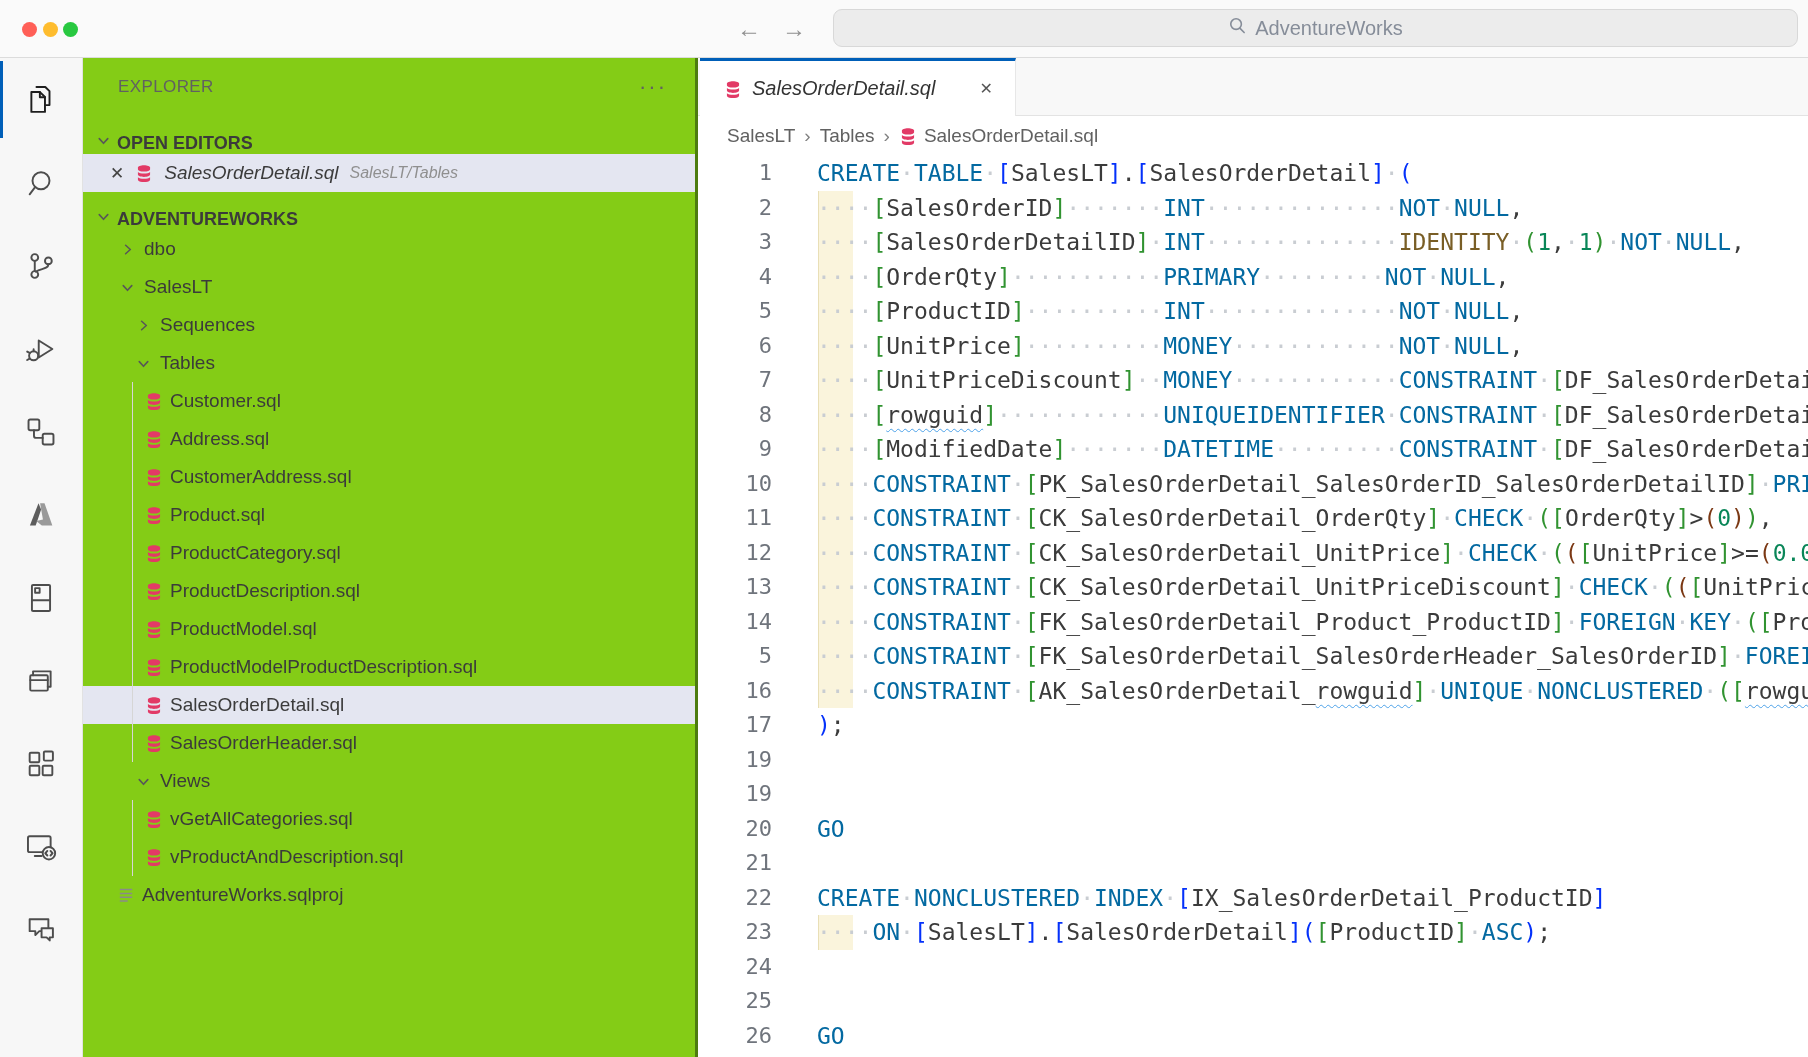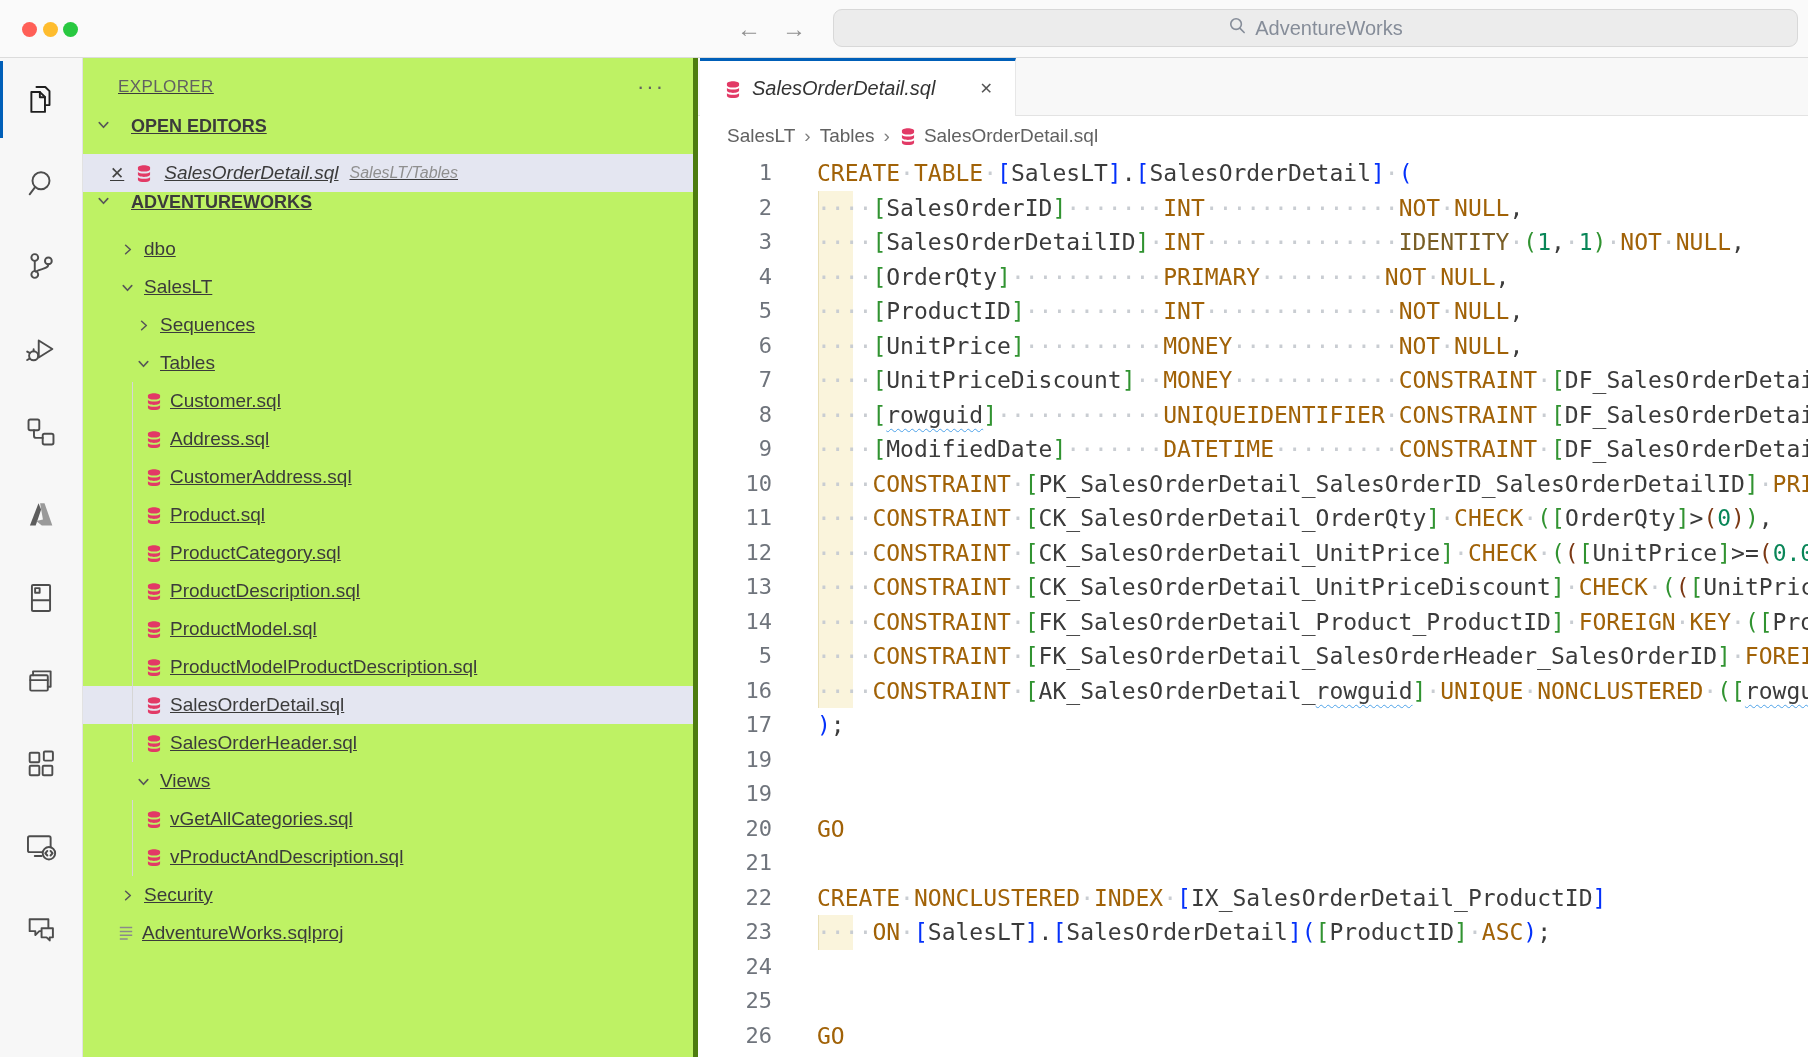--- a/index.html
+++ b/index.html
@@ -14,24 +14,24 @@
   .nav-arrow{position:absolute;top:0;height:58px;display:flex;align-items:center;font-size:24px;color:#8f8f8f;}
   .searchbox{position:absolute;left:833px;right:10px;top:9px;height:38px;background:#ececec;border:1px solid #d8d8d8;border-radius:9px;box-sizing:border-box;display:flex;align-items:center;justify-content:center;gap:8px;color:#868d99;font-size:20px;}
   .searchbox svg{color:#868d99;}
   
   .main{position:absolute;top:58px;left:0;right:0;bottom:0;display:flex;}
   .activitybar{width:83px;background:#f7f7f7;border-right:1px solid #e2e2e2;box-sizing:border-box;display:flex;flex-direction:column;}
   .ab-item{height:83px;display:flex;align-items:center;justify-content:center;color:#4d4d4d;position:relative;}
   .ab-item.active{color:#1f1f1f;}
   .ab-item.active::before{content:"";position:absolute;left:0;top:3px;bottom:3px;width:3px;background:var(--accent);}
   
-  .sidebar{width:615px;background:#bef264;border-right:5px solid #4d7c0f;box-sizing:border-box;position:relative;overflow:hidden;text-decoration:underline;}
+  .sidebar{width:615px;background:#84cc16;border-right:3px solid #4d7c0f;box-sizing:border-box;position:relative;overflow:hidden;}
   .sb-top{height:58px;display:flex;align-items:center;padding-left:35px;font-size:17px;letter-spacing:.4px;color:#616161;position:relative;}
   .sb-more{position:absolute;right:28px;top:0;height:58px;display:flex;align-items:center;font-size:22px;color:#616161;letter-spacing:2px;cursor:pointer;}
-  .sec-h{height:38px;display:flex;align-items:flex-start;padding-left:12px;gap:19px;font-weight:700;font-size:18px;color:#3b3b3b;}
+  .sec-h{height:38px;display:flex;align-items:flex-end;padding-left:12px;gap:5px;font-weight:700;font-size:18px;color:#3b3b3b;}
   .sec-h svg{color:#585858;flex:none;}
   .oe-row{height:38px;background:var(--selection);display:flex;align-items:center;padding-left:27px;gap:11px;}
   .oe-close{font-size:17px;color:#444;cursor:pointer;}
   .oe-name{font-style:italic;font-size:19px;color:#3b3b3b;}
   .oe-desc{font-style:italic;font-size:16px;color:#8f8f8f;}
   .tree{position:relative;}
   .t-row{height:38px;display:flex;align-items:center;gap:7px;font-size:19px;color:#3b3b3b;box-sizing:border-box;}
   .t-row.sel{background:var(--selection);}
   .t-row .chev{width:20px;display:flex;justify-content:center;color:#585858;flex:none;}
   .db-ico{color:var(--dbpink);display:flex;flex:none;}
@@ -47,21 +47,21 @@
   .bc-sep{color:#818181;font-size:19px;}
   .bc-item{display:flex;align-items:center;gap:7px;}
   
   .code{position:absolute;left:0;right:0;top:98px;bottom:0;font-family:"DejaVu Sans Mono",monospace;font-size:23px;line-height:34.5px;}
   .band{position:absolute;left:120px;width:34px;background:#faf4dc;border-left:1px solid #e9dfb6;z-index:0;}
   .cl{display:flex;height:34.5px;position:relative;z-index:1;}
   .ln{width:74px;flex:none;text-align:right;font-size:22px;}
   .lc{padding-left:45px;white-space:pre;flex:none;}
   .tk-idsq{text-decoration:underline wavy;text-decoration-thickness:1.4px;text-underline-offset:5px;margin-top:41px;}
 </style>
-<style>.tk-kw{color:#a16207;}.tk-b1{color:#0431FA;}.tk-b2{color:#319331;}.tk-b3{color:#7B3814;}.tk-num{color:#098658;}.tk-fn{color:#795E26;}.tk-id{color:#3B3B3B;}.tk-pu{color:#3B3B3B;}.tk-ws{color:#C9CDD2;}.tk-ln{color:#6F747C;}.tk-idsq{color:#3B3B3B;}.tk-idsq{text-decoration-color:#4DA2E8;}</style></head>
+<style>.tk-kw{color:#0369a1;}.tk-b1{color:#0431FA;}.tk-b2{color:#319331;}.tk-b3{color:#7B3814;}.tk-num{color:#098658;}.tk-fn{color:#795E26;}.tk-id{color:#3B3B3B;}.tk-pu{color:#3B3B3B;}.tk-ws{color:#C9CDD2;}.tk-ln{color:#6F747C;}.tk-idsq{color:#3B3B3B;}.tk-idsq{text-decoration-color:#4DA2E8;}</style></head>
 <body>
 
 <div class="titlebar">
   <span class="traffic" id="tl0" style="left: 22px; background: rgb(255, 95, 87);"></span>
   <span class="traffic" id="tl1" style="left: 43px; background: rgb(254, 188, 46);"></span>
   <span class="traffic" id="tl2" style="left: 63px; background: rgb(40, 200, 64);"></span>
   <span class="nav-arrow" style="left:737px">←</span>
   <span class="nav-arrow" style="left:782px">→</span>
   <div class="searchbox">
     <span id="search-ico"><svg width="19" height="19" viewBox="0 0 20 20" fill="none" stroke="currentColor" stroke-width="1.7" stroke-linecap="round" stroke-linejoin="round">
@@ -339,28 +339,20 @@
           <span class="db-ico">
             <svg width="18" height="18" viewBox="0 0 16 16" fill="currentColor">
               <path d="M8 1C5 1 2.6 1.9 2.6 3.1v1.5C2.6 5.8 5 6.7 8 6.7s5.4-.9 5.4-2.1V3.1C13.4 1.9 11 1 8 1z"></path>
               <path d="M2.6 7.1v2.3c0 1.2 2.4 2.1 5.4 2.1s5.4-.9 5.4-2.1V7.1c-1 .9-3 1.4-5.4 1.4S3.6 8 2.6 7.1z"></path>
               <path d="M2.6 11.7V14c0 1.2 2.4 2.1 5.4 2.1s5.4-.9 5.4-2.1v-2.3c-1 .9-3 1.4-5.4 1.4s-4.4-.5-5.4-1.4z"></path>
             </svg>
           </span>
           <span>vProductAndDescription.sql</span>
         </div>
         <div class="t-row" style="padding-left: 34px;">
-          <span class="chev">
-            <svg width="17" height="17" viewBox="0 0 18 18" fill="none" stroke="currentColor" stroke-width="1.7" stroke-linecap="round" stroke-linejoin="round">
-              <path d="M7 4.5l5 4.5-5 4.5"></path>
-            </svg>
-          </span>
-          <span>Security</span>
-        </div>
-        <div class="t-row" style="padding-left: 34px;">
           <span class="proj-ico">
             <svg width="18" height="18" viewBox="0 0 16 16" stroke="currentColor" stroke-width="1.3" fill="none">
               <path d="M2.5 3.2h11M2.5 6.6h11M2.5 10h11M2.5 13.4h7"></path>
             </svg>
           </span>
           <span>AdventureWorks.sqlproj</span>
         </div>
         <div class="guide" style="top: 152px; height: 380px;"></div>
         <div class="guide" style="top: 570px; height: 76px;"></div>
       </div>

